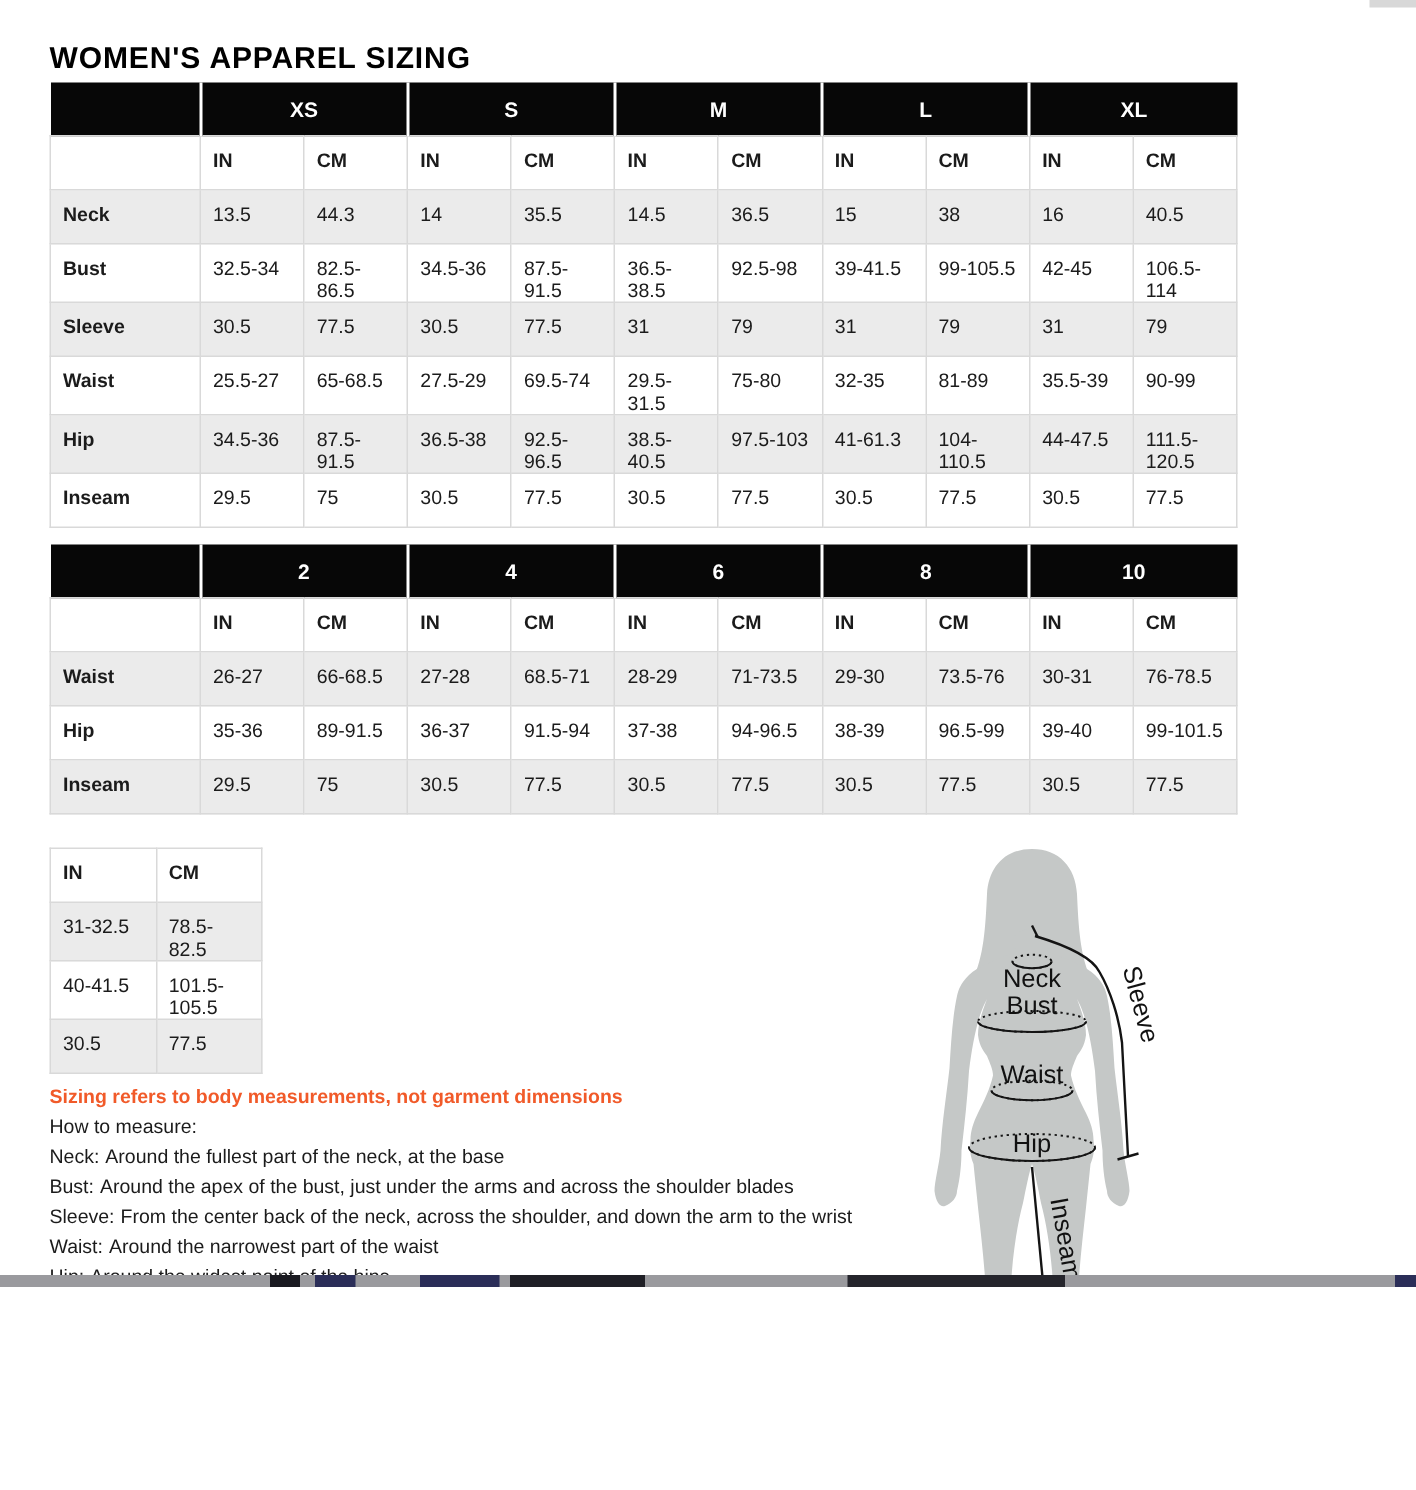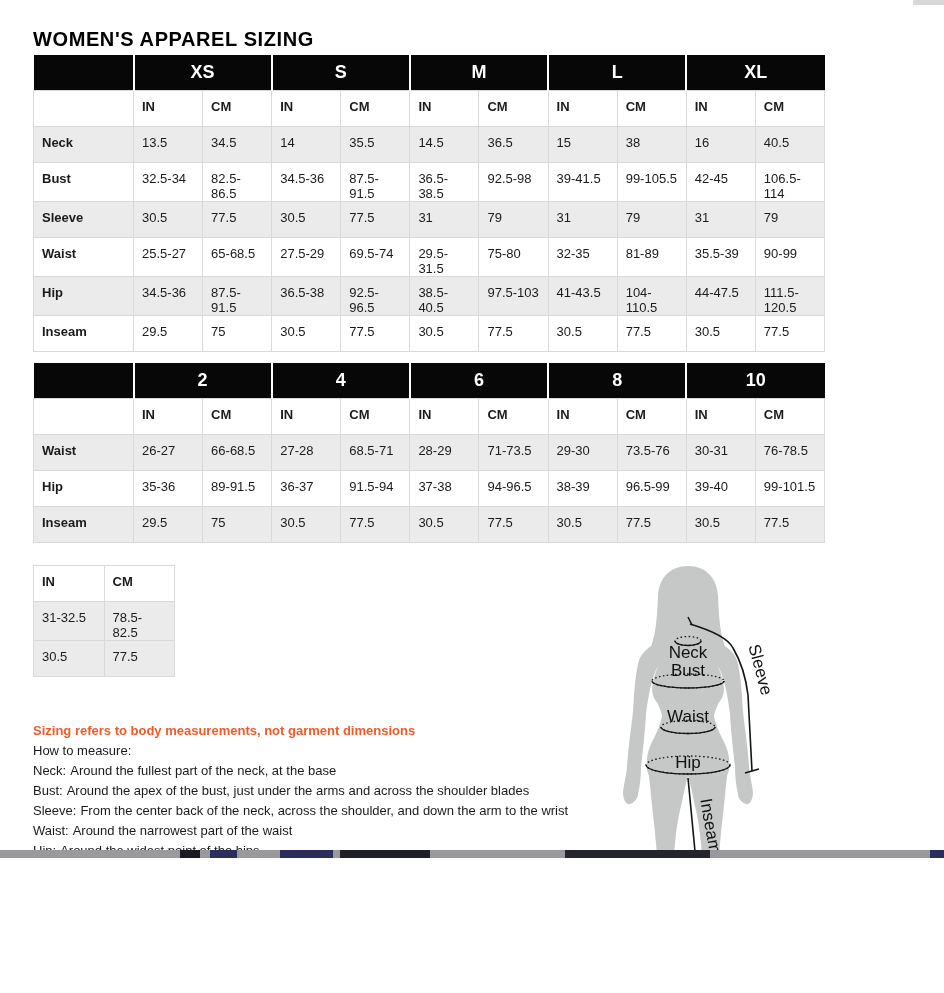--- a/index.html
+++ b/index.html
@@ -16,21 +16,21 @@
   
   .table-wrap{position:absolute;left:33px;}
   .tw-1{top:55px;}
   .tw-2{top:363px;}
   .tw-3{top:565px;}
   table{border-collapse:collapse;table-layout:fixed;font-size:13px;color:#1b1b1b;}
   .tw-1 table,.tw-2 table{width:792px;}
   .tw-3 table{width:142px;}
   col.lab{width:100px;}
   th.size-h{background:var(--header-bg,#070707);color:#fff;height:35px;font-weight:bold;
-            font-size:18px;text-align:center;border-left:2px solid #fff;padding:0;margin-left:12px;}
+            font-size:14px;text-align:center;border-left:2px solid #fff;padding:0;margin-left:12px;}
   th.corner{background:var(--header-bg,#070707);border-left:none;}
   td{border:1px solid #d9d9d9;height:36px;box-sizing:border-box;
      padding:8px 8px 0 8px;vertical-align:top;background:#fff;}
   tr.units td{font-weight:bold;}
   tr.alt td{background:var(--row-alt,#ebebeb);}
   td.rlabel{font-weight:bold;}
 
   
   .notes{position:absolute;left:33px;top:721px;font-size:13px;line-height:20px;width:540px;}
   .notes .line{height:20px;white-space:nowrap;}
@@ -88,21 +88,21 @@
             <td>IN</td>
             <td>CM</td>
             <td>IN</td>
             <td>CM</td>
             <td>IN</td>
             <td>CM</td>
           </tr>
           <tr class="alt">
             <td class="rlabel">Neck</td>
             <td>13.5</td>
-            <td>34.5</td>
+            <td>44.3</td>
             <td>14</td>
             <td>35.5</td>
             <td>14.5</td>
             <td>36.5</td>
             <td>15</td>
             <td>38</td>
             <td>16</td>
             <td>40.5</td>
           </tr>
           <tr>
@@ -145,21 +145,21 @@
             <td>90-99</td>
           </tr>
           <tr class="alt">
             <td class="rlabel">Hip</td>
             <td>34.5-36</td>
             <td>87.5-91.5</td>
             <td>36.5-38</td>
             <td>92.5-96.5</td>
             <td>38.5-40.5</td>
             <td>97.5-103</td>
-            <td>41-43.5</td>
+            <td>41-61.3</td>
             <td>104-110.5</td>
             <td>44-47.5</td>
             <td>111.5-120.5</td>
           </tr>
           <tr>
             <td class="rlabel">Inseam</td>
             <td>29.5</td>
             <td>75</td>
             <td>30.5</td>
             <td>77.5</td>
@@ -259,20 +259,24 @@
           <col>
         </colgroup>
         <tbody>
           <tr class="units">
             <td>IN</td>
             <td>CM</td>
           </tr>
           <tr class="alt">
             <td>31-32.5</td>
             <td>78.5-82.5</td>
+          </tr>
+          <tr>
+            <td>40-41.5</td>
+            <td>101.5-105.5</td>
           </tr>
           <tr class="alt">
             <td>30.5</td>
             <td>77.5</td>
           </tr>
         </tbody>
       </table>
     </div>
 
   <div class="notes">

